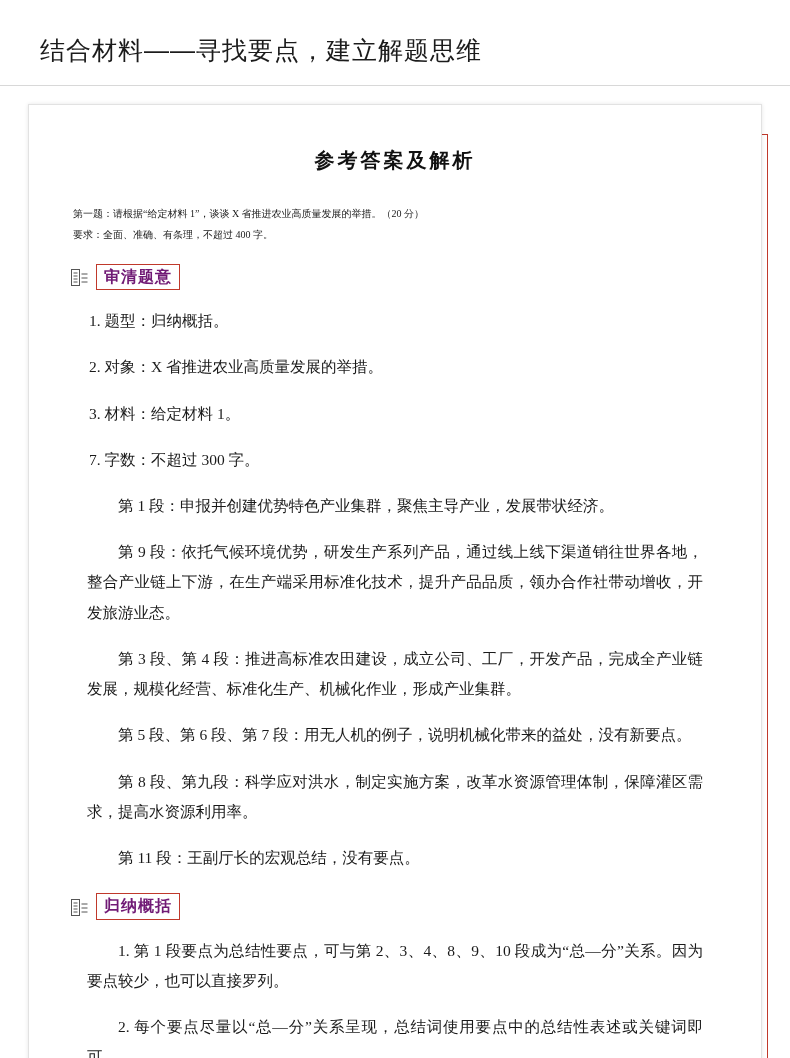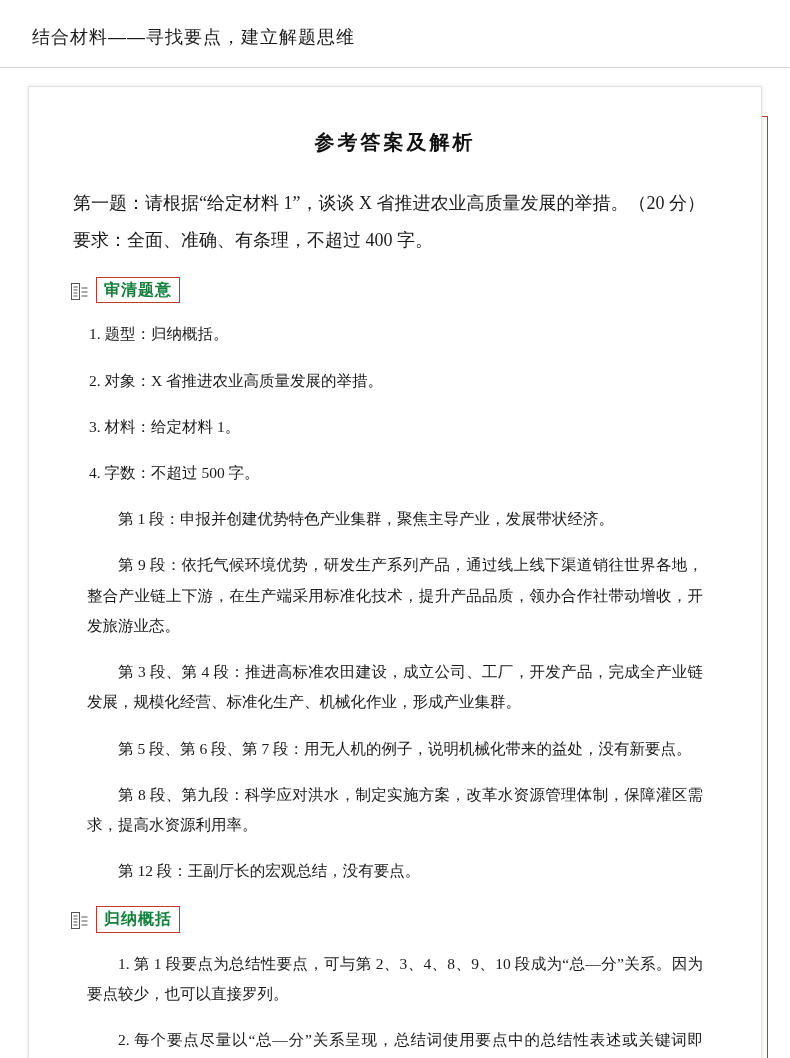--- a/index.html
+++ b/index.html
@@ -10,26 +10,26 @@
   body {
     width: 790px;
     height: 1058px;
     font-family: "Liberation Serif", "DejaVu Serif", serif;
     color: #1a1a1a;
     position: relative;
     overflow: hidden;
   }
   .page-title {
     font-family: "Liberation Sans", "DejaVu Sans", sans-serif;
-    font-size: 18px;
+    font-size: 25px;
     letter-spacing: 1px;
     color: #1b1b1b;
     padding: 26px 0 0 32px;
     font-weight: normal;
-    margin: 0;
+    margin: 8px;
     line-height: 1.3;
   }
   .title-rule {
     margin: 18px 0 0 0;
     height: 1px;
     background: #d8d8d8;
     width: 100%;
   }
   .doc-wrap {
     position: relative;
@@ -59,21 +59,21 @@
   .doc-title {
     text-align: center;
     font-family: "Liberation Serif", "DejaVu Serif", serif;
     font-weight: bold;
     font-size: 20px;
     letter-spacing: 3px;
     margin: 16px 0 30px 0;
     color: #111;
   }
   .q-line {
-    font-size: 18px;
+    font-size: 10px;
     line-height: 1.9;
     margin: 0 0 2px 0;
     text-indent: 0;
     padding-left: 2px;
   }
   .q-line.req {
     margin-bottom: 14px;
   }
   .section-head {
     display: flex;
@@ -90,21 +90,21 @@
     top: 1px;
   }
   .section-label {
     display: inline-block;
     border: 1.6px solid #c0392b;
     padding: 1px 7px 2px 7px;
     font-family: "Liberation Sans", "DejaVu Sans", sans-serif;
     font-weight: bold;
     font-size: 16px;
     letter-spacing: 1px;
-    color: #15803d;
+    color: #701a75;
     line-height: 1.35;
   }
   .para {
     font-size: 15.5px;
     line-height: 1.95;
     margin: 16px;
     text-align: justify;
     text-justify: inter-ideograph;
   }
   .para.indent {
@@ -146,30 +146,30 @@
           <line x1="10.5" y1="9" x2="16.5" y2="9" stroke="#555" stroke-width="1"></line>
           <line x1="10.5" y1="13" x2="16.5" y2="13" stroke="#555" stroke-width="1"></line>
         </svg>
       </span>
       <span class="section-label">审清题意</span>
     </div>
     <div class="bullet-block">
       <p class="para numbered">1. 题型：归纳概括。</p>
       <p class="para numbered">2. 对象：X 省推进农业高质量发展的举措。</p>
       <p class="para numbered">3. 材料：给定材料 1。</p>
-      <p class="para numbered">4. 字数：不超过 500 字。</p>
+      <p class="para numbered">7. 字数：不超过 300 字。</p>
     </div>
 
     <div class="bullet-block">
       <p class="para indent">第 1 段：申报并创建优势特色产业集群，聚焦主导产业，发展带状经济。</p>
       <p class="para indent">第 9 段：依托气候环境优势，研发生产系列产品，通过线上线下渠道销往世界各地，整合产业链上下游，在生产端采用标准化技术，提升产品品质，领办合作社带动增收，开发旅游业态。</p>
       <p class="para indent">第 3 段、第 4 段：推进高标准农田建设，成立公司、工厂，开发产品，完成全产业链发展，规模化经营、标准化生产、机械化作业，形成产业集群。</p>
       <p class="para indent">第 5 段、第 6 段、第 7 段：用无人机的例子，说明机械化带来的益处，没有新要点。</p>
       <p class="para indent">第 8 段、第九段：科学应对洪水，制定实施方案，改革水资源管理体制，保障灌区需求，提高水资源利用率。</p>
-      <p class="para indent">第 12 段：王副厅长的宏观总结，没有要点。</p>
+      <p class="para indent">第 11 段：王副厅长的宏观总结，没有要点。</p>
     </div>
 
     <div class="section-head">
       <span class="list-icon">
         <svg width="17" height="17" viewBox="0 0 17 17" xmlns="http://www.w3.org/2000/svg">
           <rect x="0.5" y="0.5" width="8" height="16" fill="none" stroke="#555" stroke-width="1"></rect>
           <line x1="2.5" y1="4" x2="6.5" y2="4" stroke="#555" stroke-width="1"></line>
           <line x1="2.5" y1="7" x2="6.5" y2="7" stroke="#555" stroke-width="1"></line>
           <line x1="2.5" y1="10" x2="6.5" y2="10" stroke="#555" stroke-width="1"></line>
           <line x1="2.5" y1="13" x2="6.5" y2="13" stroke="#555" stroke-width="1"></line>

